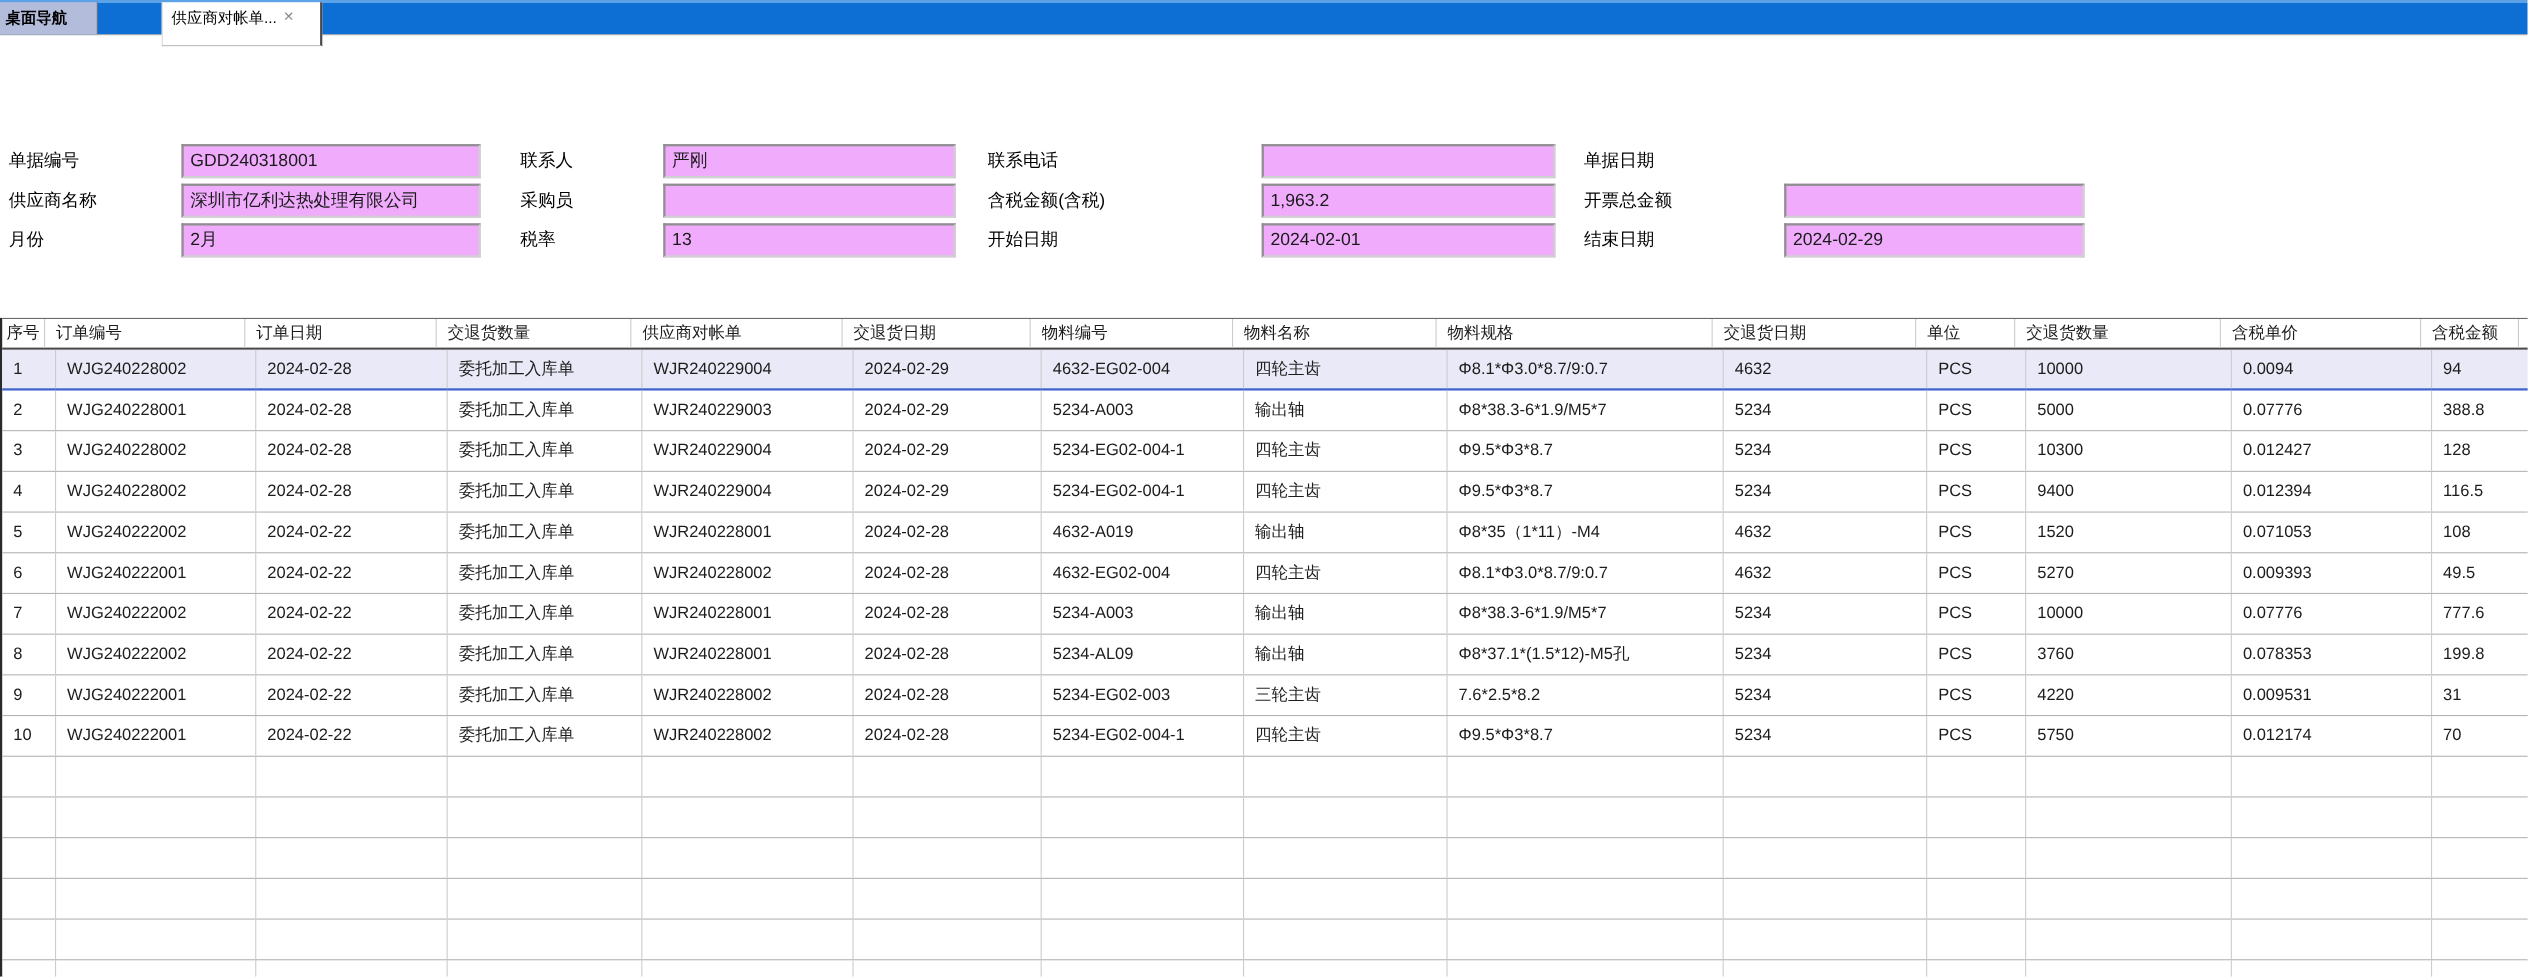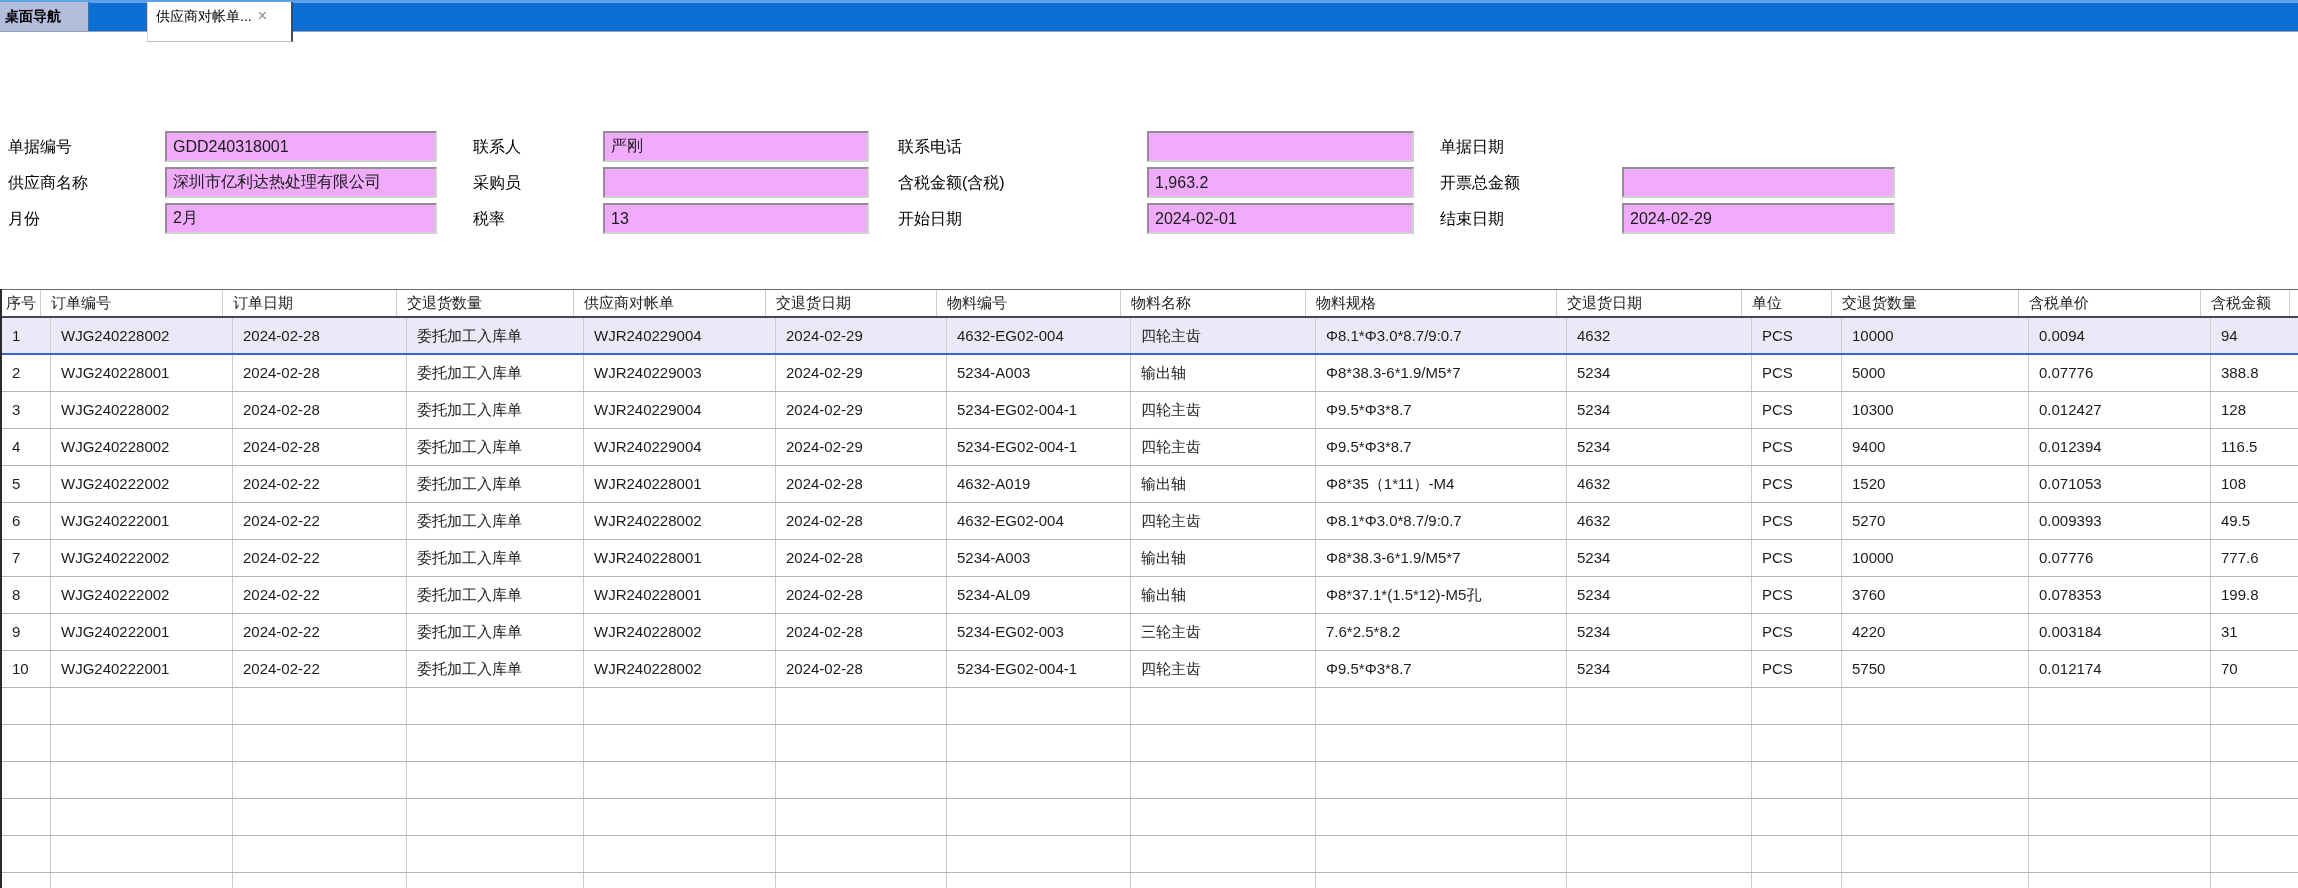--- a/index.html
+++ b/index.html
@@ -230,21 +230,21 @@
         <div class="td" style="width: 174px;">2024-02-22</div>
         <div class="td" style="width: 177px;">委托加工入库单</div>
         <div class="td" style="width: 192px;">WJR240228002</div>
         <div class="td" style="width: 171px;">2024-02-28</div>
         <div class="td" style="width: 184px;">5234-EG02-003</div>
         <div class="td" style="width: 185px;">三轮主齿</div>
         <div class="td" style="width: 251px;">7.6*2.5*8.2</div>
         <div class="td" style="width: 185px;">5234</div>
         <div class="td" style="width: 90px;">PCS</div>
         <div class="td" style="width: 187px;">4220</div>
-        <div class="td" style="width: 182px;">0.003184</div>
+        <div class="td" style="width: 182px;">0.009531</div>
         <div class="td" style="width: 89px;">31</div>
       </div>
       <div class="tr data-row">
         <div class="td" style="width: 49px;">10</div>
         <div class="td" style="width: 182px;">WJG240222001</div>
         <div class="td" style="width: 174px;">2024-02-22</div>
         <div class="td" style="width: 177px;">委托加工入库单</div>
         <div class="td" style="width: 192px;">WJR240228002</div>
         <div class="td" style="width: 171px;">2024-02-28</div>
         <div class="td" style="width: 184px;">5234-EG02-004-1</div>

